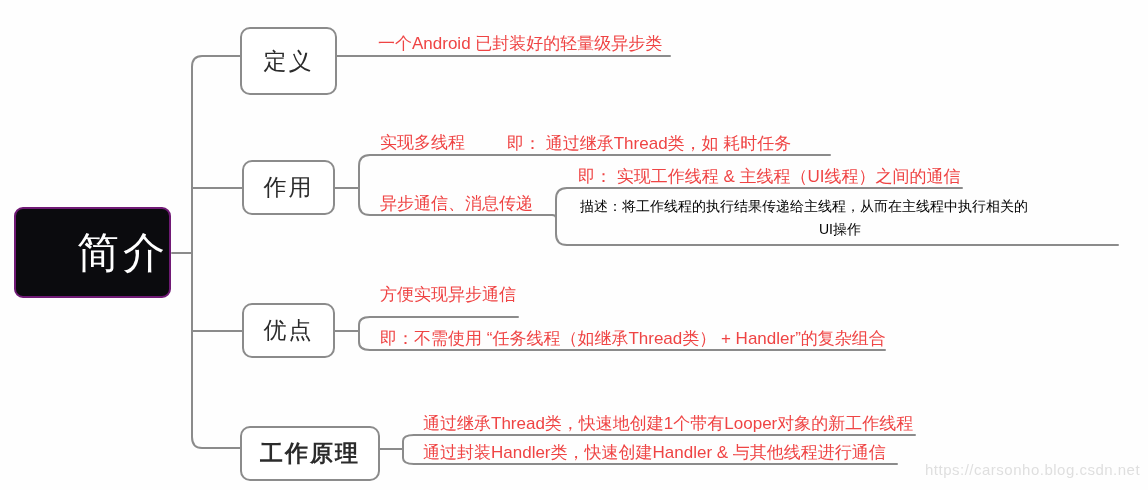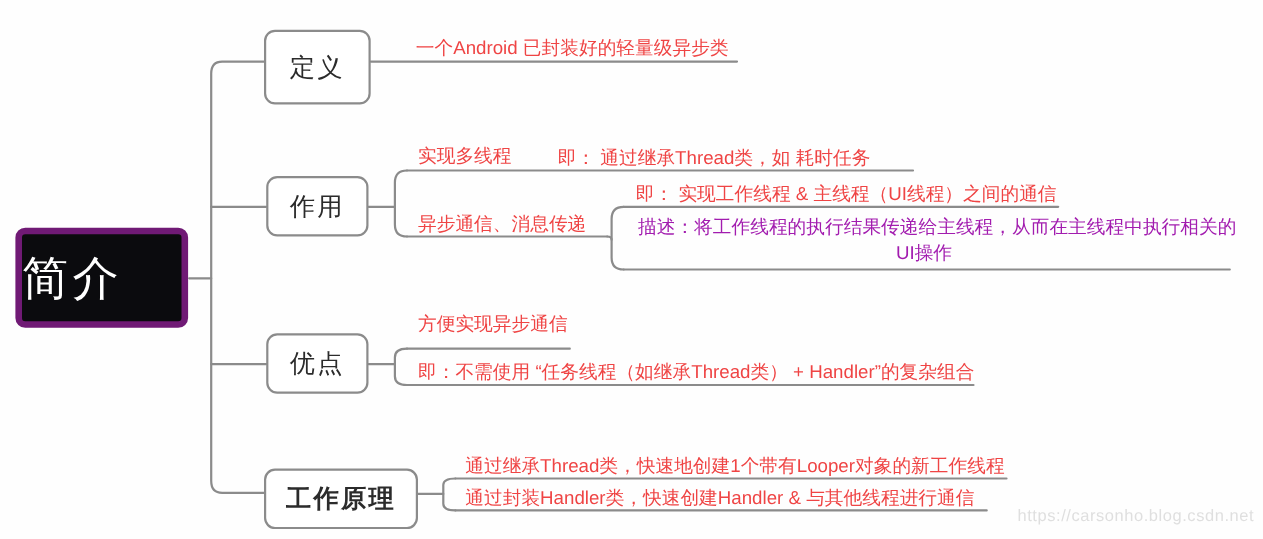--- a/index.html
+++ b/index.html
@@ -5,39 +5,39 @@
   html,body{margin:0;padding:0;background:#ffffff;}
   .canvas{
     position:relative;width:1148px;height:490px;background:#fefefe;
     font-family:"Liberation Sans","DejaVu Sans",sans-serif;overflow:hidden;
   }
   svg.lines{position:absolute;left:0;top:0;width:1148px;height:490px;}
   svg.lines path{fill:none;stroke:#8b8b8b;stroke-width:2;stroke-linecap:round;}
 
   .root-node{
     position:absolute;left:14px;top:207px;width:157px;height:91px;
-    background:#0b0b0e;border:6px solid #701a75;border-radius:9px;
-    display:flex;align-items:center;justify-content:flex-start;
-    color:#ffffff;font-size:42px;letter-spacing:4px;box-sizing:border-box;
+    background:#0b0b0e;border:2px solid #701a75;border-radius:9px;
+    display:flex;align-items:center;justify-content:flex-end;
+    color:#ffffff;font-size:42px;letter-spacing:4px;box-sizing:border-box;padding-left:44px;
   }
   .topic-box{
     position:absolute;background:#ffffff;border:2px solid #8b8b8b;border-radius:10px;
     display:flex;align-items:center;justify-content:center;
     color:#2b2b2b;font-size:23px;letter-spacing:2px;box-sizing:border-box;
   }
   .box-def{left:240px;top:27px;width:97px;height:68px;}
   .box-func{left:242px;top:160px;width:93px;height:55px;}
   .box-adv{left:242px;top:303px;width:93px;height:55px;}
   .box-prin{left:240px;top:426px;width:140px;height:55px;font-weight:bold;}
 
   .leaf{
     position:absolute;color:#ef4444;font-size:17px;line-height:21px;white-space:nowrap;
   }
-  .desc-block{position:absolute;left:565px;top:195px;width:550px;color:#a21caf;
-    font-size:17px;line-height:23px;}
+  .desc-block{position:absolute;left:565px;top:195px;width:550px;color:#000000;
+    font-size:14px;line-height:23px;}
   .desc-line1{white-space:nowrap;padding-left:15px;}
   .desc-line2{text-align:center;}
   .watermark{
     position:absolute;left:925px;top:461px;color:#dfdfdf;font-size:15px;
     letter-spacing:0.5px;white-space:nowrap;
   }
 </style>
 </head>
 <body>
 

